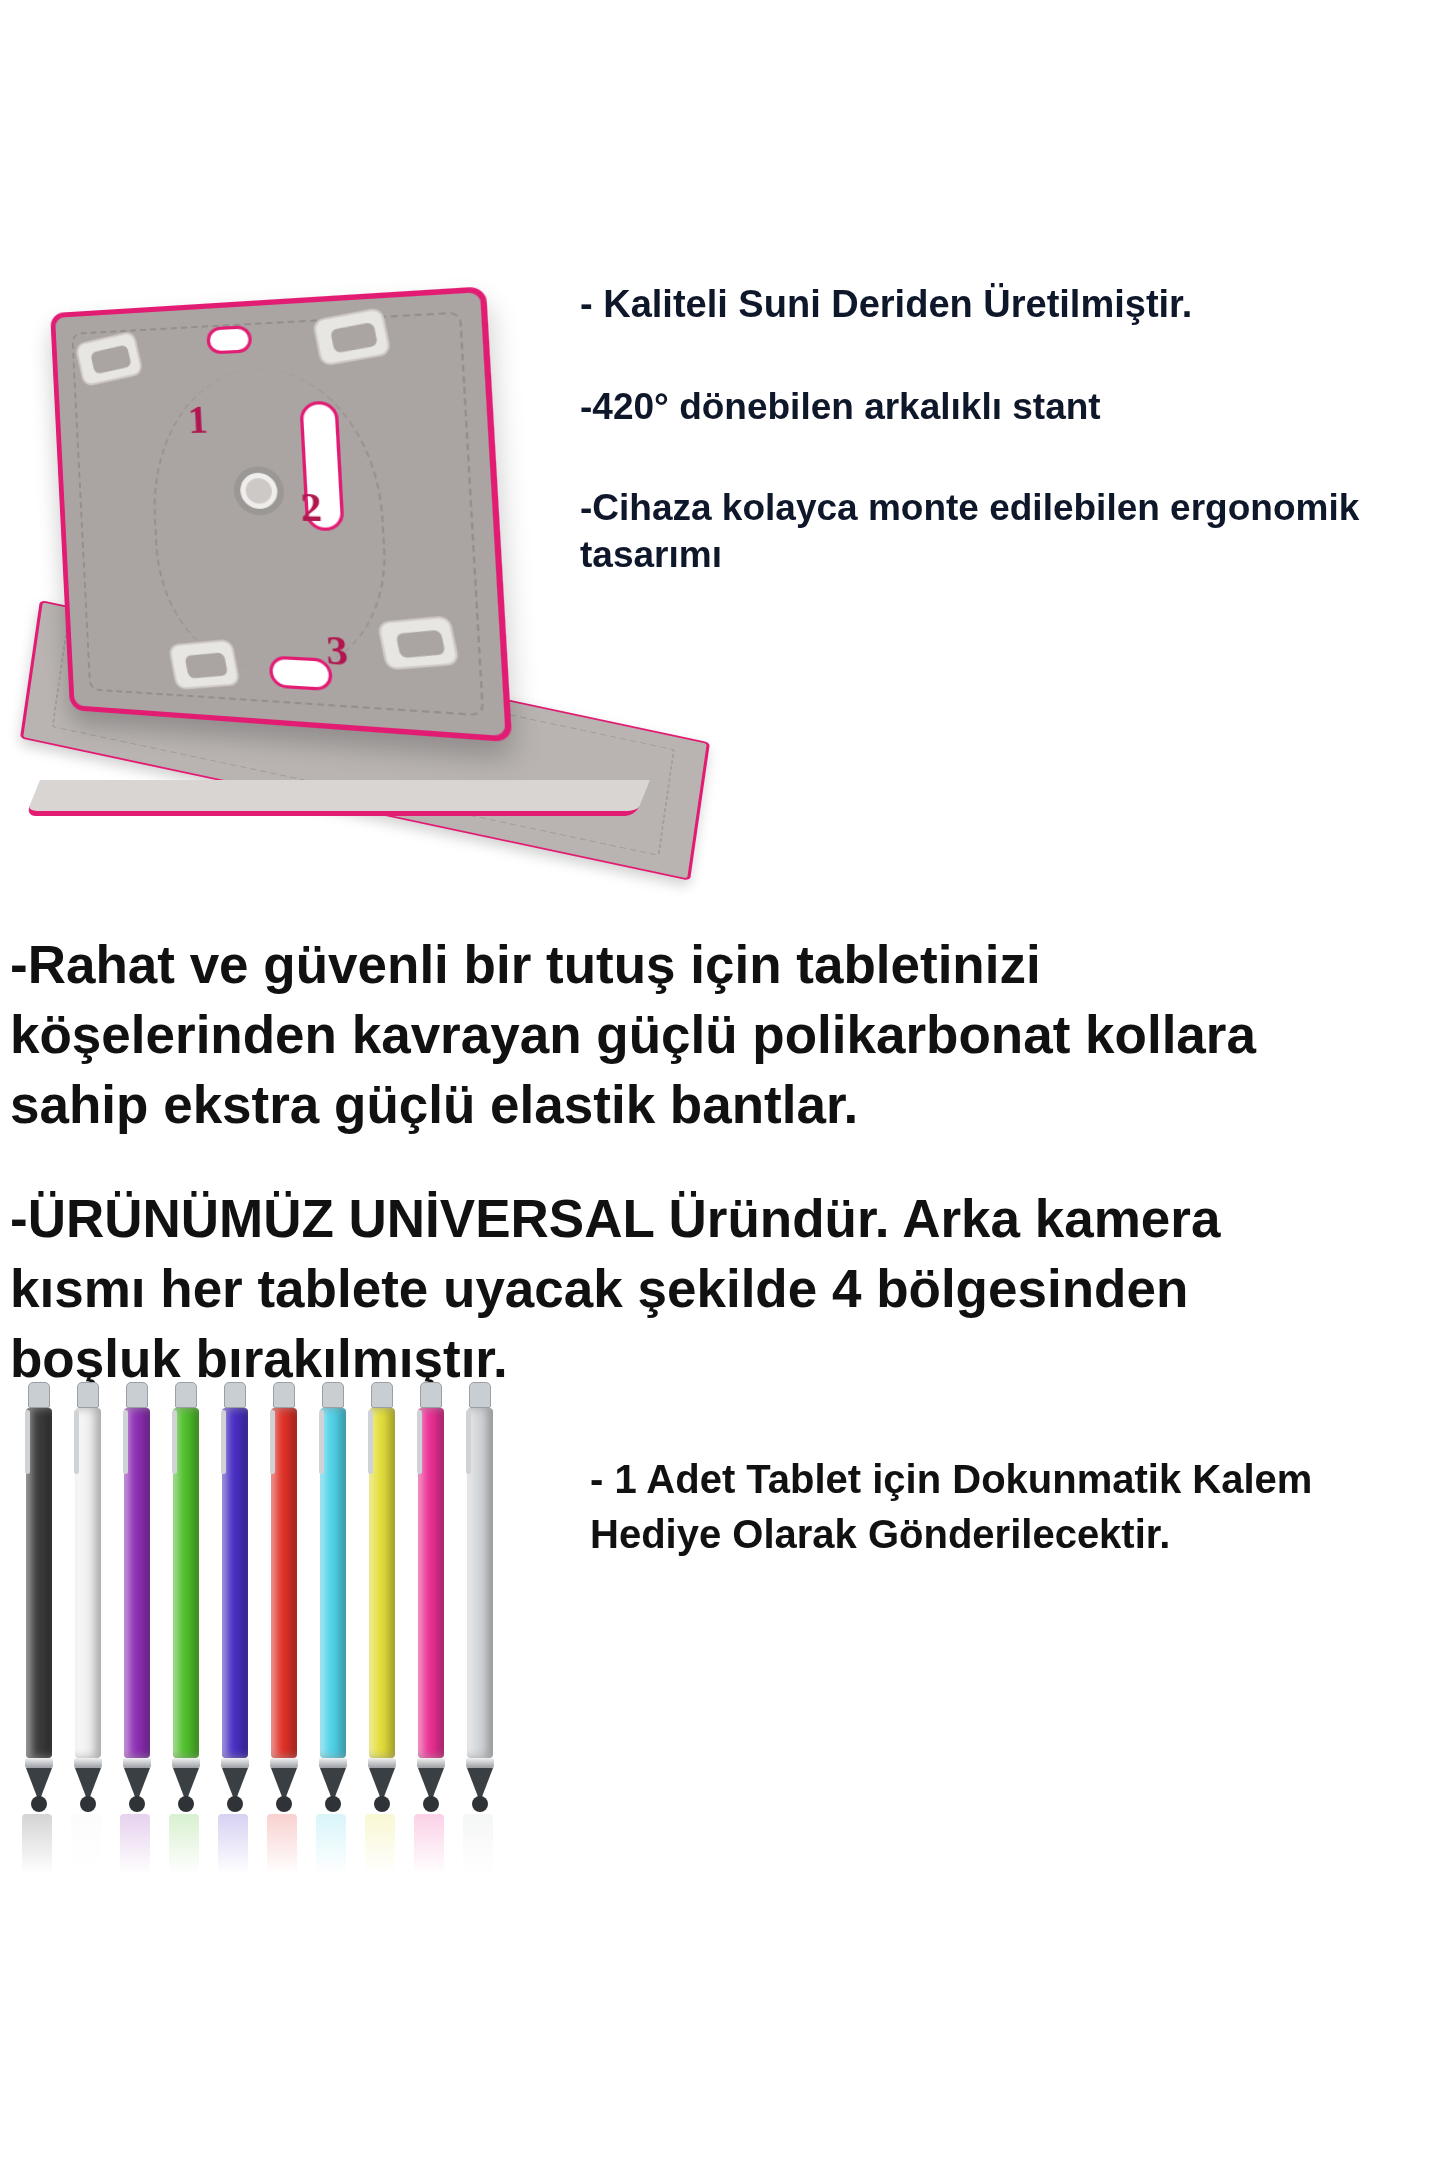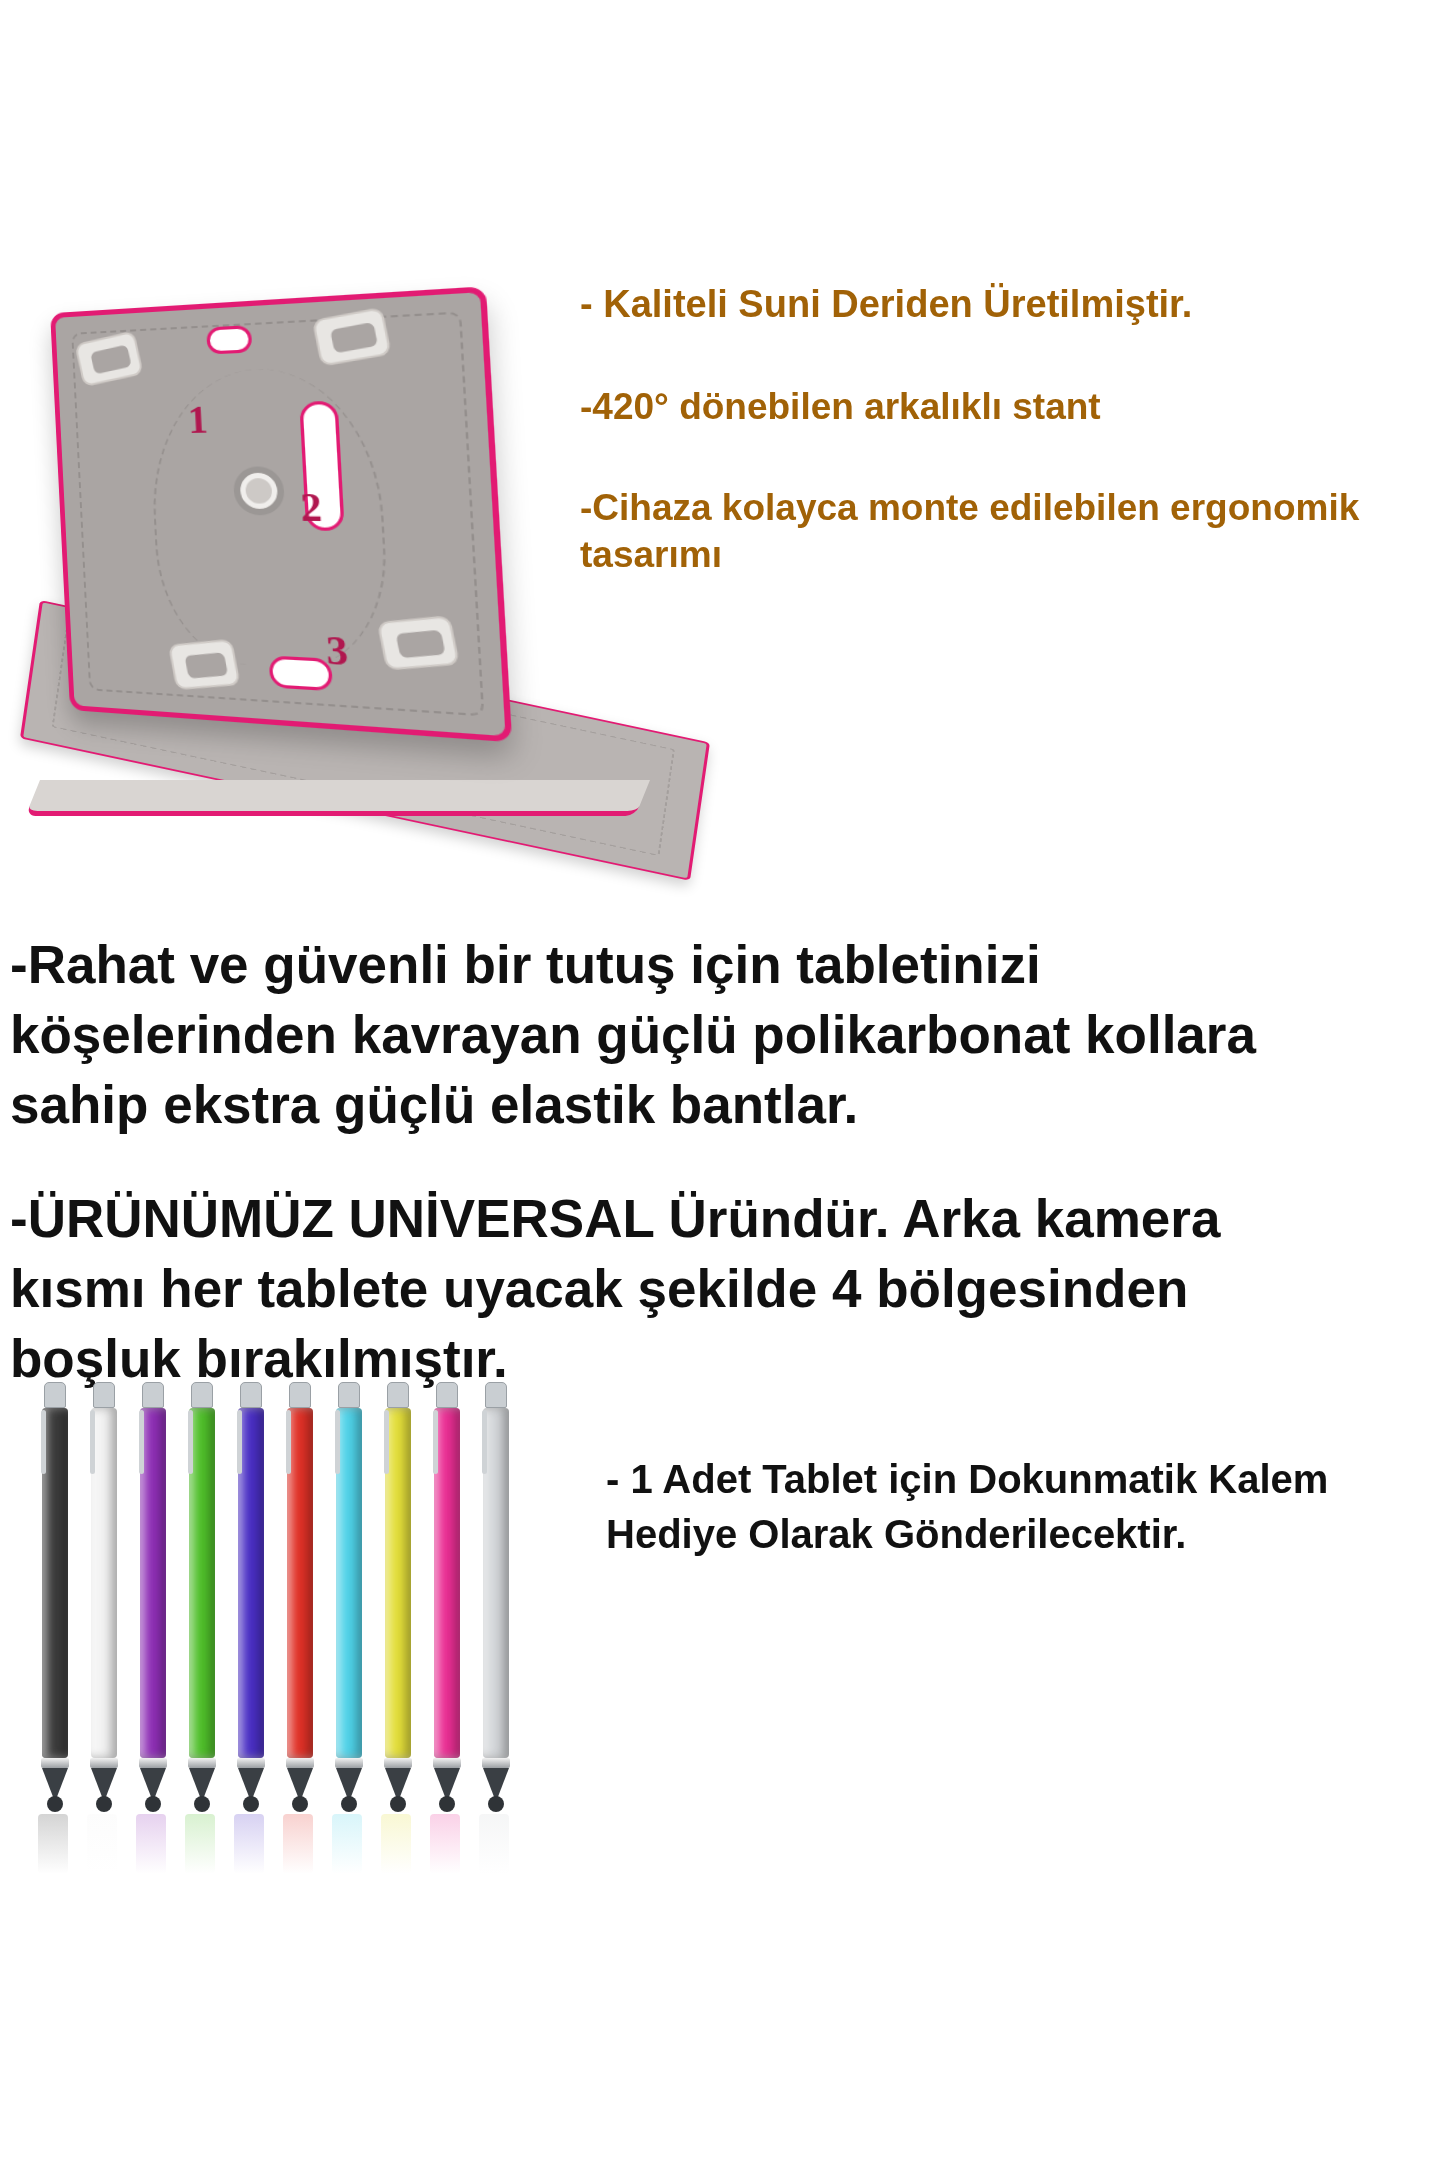--- a/index.html
+++ b/index.html
@@ -186,21 +186,21 @@
     position: absolute;
     left: 580px;
     top: 280px;
     width: 830px;
   }
   .top-bullets p {
     margin: 0 0 54px 0;
     font-size: 37px;
     line-height: 1.28;
     font-weight: bold;
-    color: #a16207;
+    color: #0f172a;
   }
   .top-bullets p.first {
     font-size: 38px;
   }
 
   
   .mid-text {
     position: absolute;
     left: 10px;
     top: 930px;
@@ -210,21 +210,21 @@
     margin: 0 0 44px 0;
     font-size: 53px;
     line-height: 1.32;
     font-weight: bold;
     color: #111111;
   }
 
   
   .pens-section {
     position: absolute;
-    left: 16px;
+    left: 0;
     top: 1360px;
     width: 1416px;
     height: 580px;
   }
 
   .pens {
     position: absolute;
     left: 22px;
     top: 22px;
     width: 580px;

